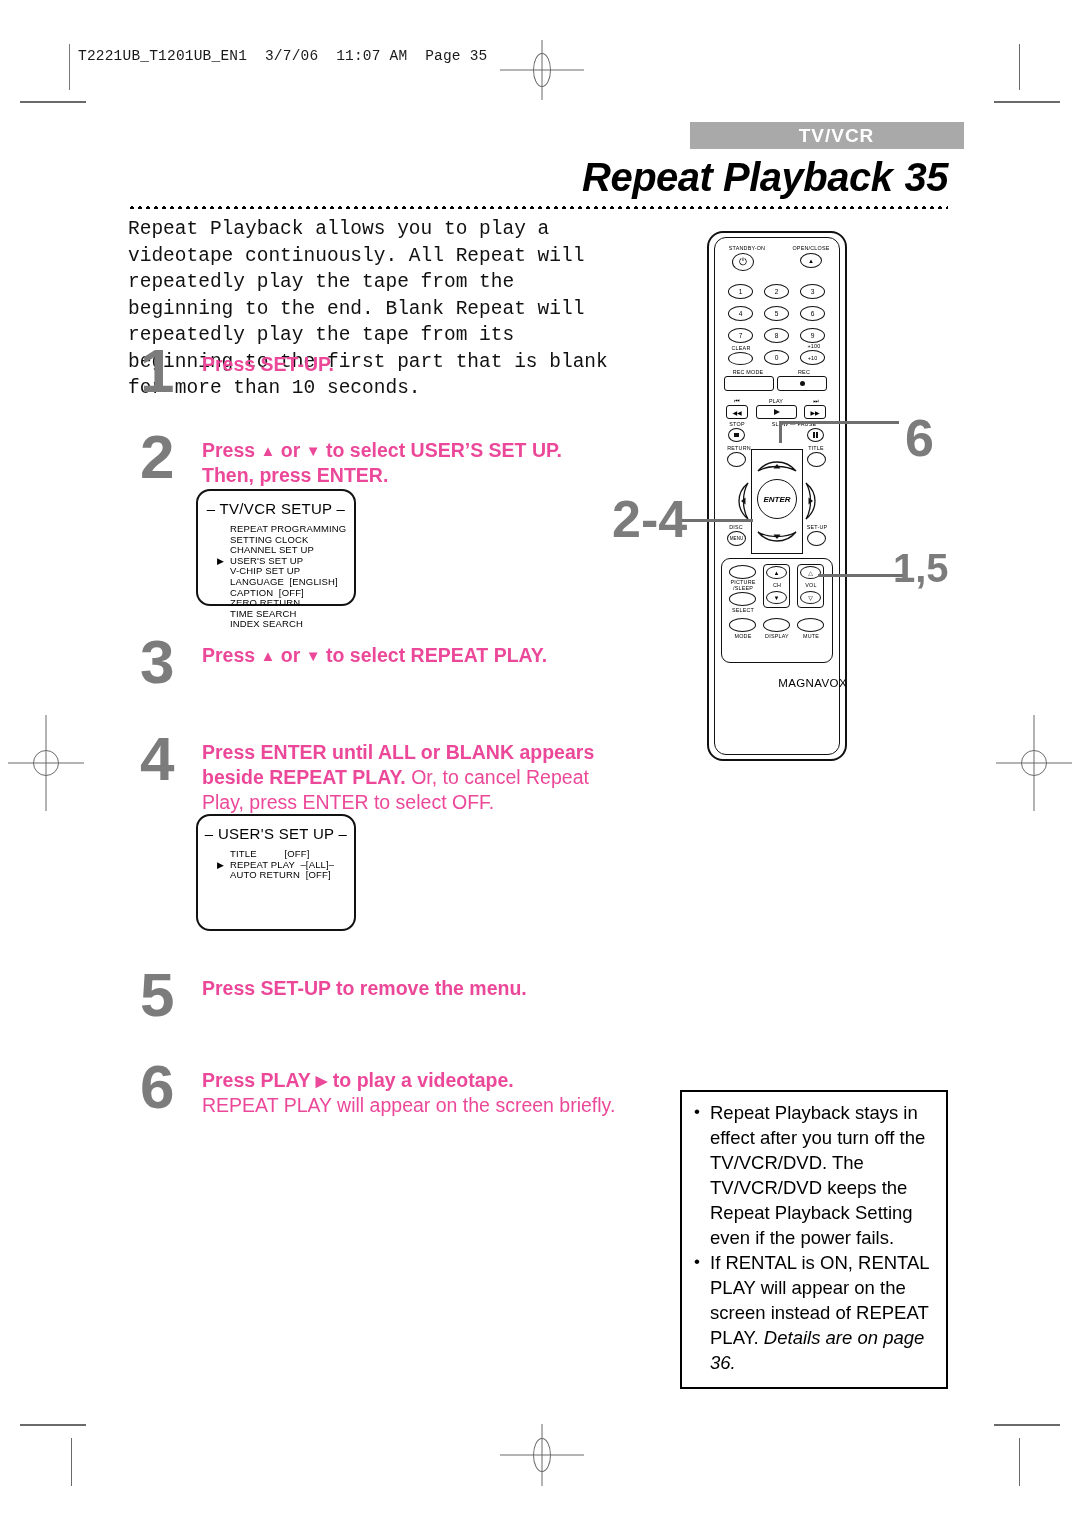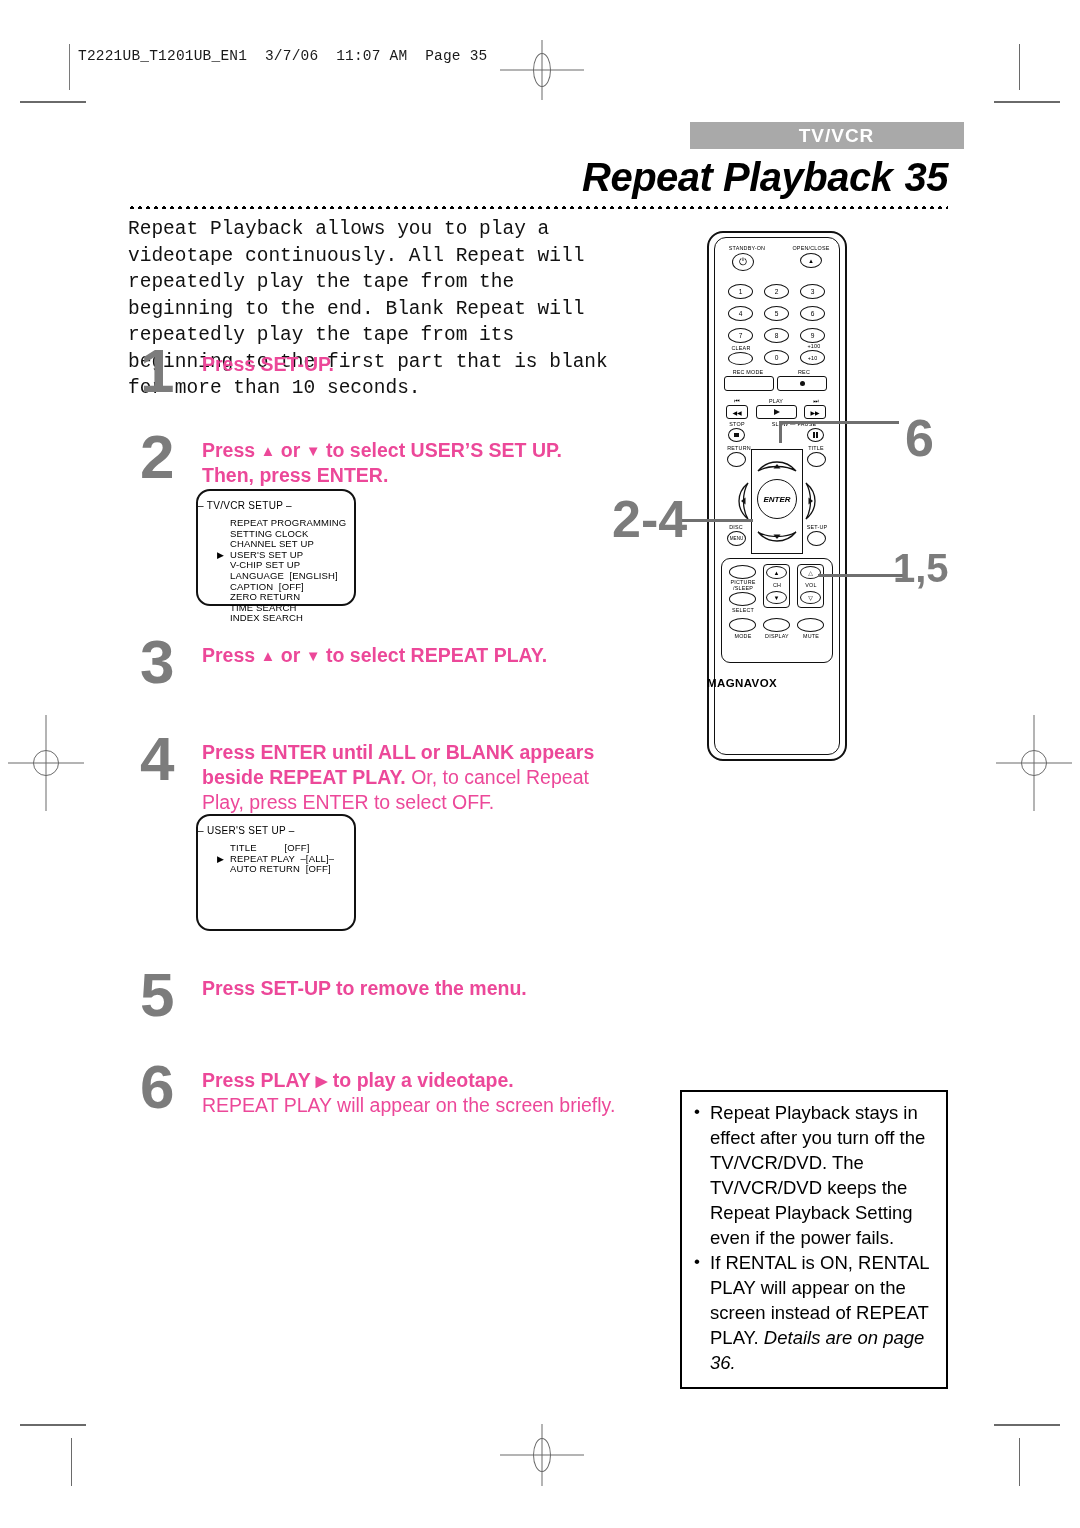--- a/index.html
+++ b/index.html
@@ -73,21 +73,21 @@
     font-size:19.5px;line-height:25px;color:#ec4899;
   }
   .step .body b{font-weight:bold;}
   .arrow-g{font-size:15px;vertical-align:1px;}
 
   
   .osd{
     position:absolute;border:2px solid #111;border-radius:14px;background:#fff;
   }
   .osd .osd-title{
-    font-size:10px;letter-spacing:0.3px;
+    text-align:center;font-size:15px;letter-spacing:0.3px;
     font-family:"Liberation Sans", sans-serif;margin-top:9px;color:#000;
   }
   .osd ul{list-style:none;margin:7px 0 0 0;padding:0 0 0 32px;}
   .osd li{
     font-size:9.5px;line-height:10.6px;letter-spacing:0.15px;
     white-space:pre;position:relative;color:#000;
   }
   .osd li .cursor{
     position:absolute;left:-13px;top:0px;font-size:9px;color:#000;
   }
@@ -112,21 +112,21 @@
     position:absolute;border:1.2px solid #111;border-radius:3px;box-sizing:border-box;background:#fff;
   }
   .dot{width:5px;height:5px;border-radius:50%;background:#111;}
   .sq{width:4.6px;height:4.6px;background:#111;}
   .pausebar{width:4.6px;height:5.4px;background:#111;
     background-image:linear-gradient(90deg,#111 0 1.6px,#fff 1.6px 3px,#111 3px 4.6px);}
   .tri-r{width:0;height:0;border-left:6px solid #111;border-top:3.6px solid transparent;border-bottom:3.6px solid transparent;}
   .navbox{position:absolute;border:1.6px solid #111;box-sizing:border-box;}
   .navbtn{position:absolute;}
   .bottompanel{position:absolute;border:1.2px solid #111;border-radius:9px;box-sizing:border-box;}
-  .brand{position:absolute;width:100%;text-align:left;font-size:11.5px;letter-spacing:0.4px;font-weight:bold;}
+  .brand{position:absolute;width:100%;text-align:right;font-size:11.5px;letter-spacing:0.4px;font-weight:normal;}
   .bracket{position:absolute;border:1px solid #111;box-sizing:border-box;}
 
   
   .callout{position:absolute;font-weight:bold;color:#7c7c7c;line-height:1;font-family:"Liberation Sans", sans-serif;}
   .lead{position:absolute;background:#6f6f6f;}
 
   
   .hints{
     position:absolute;left:680px;top:1090px;width:268px;
     border:2.5px solid #000;background:#fff;box-sizing:border-box;

